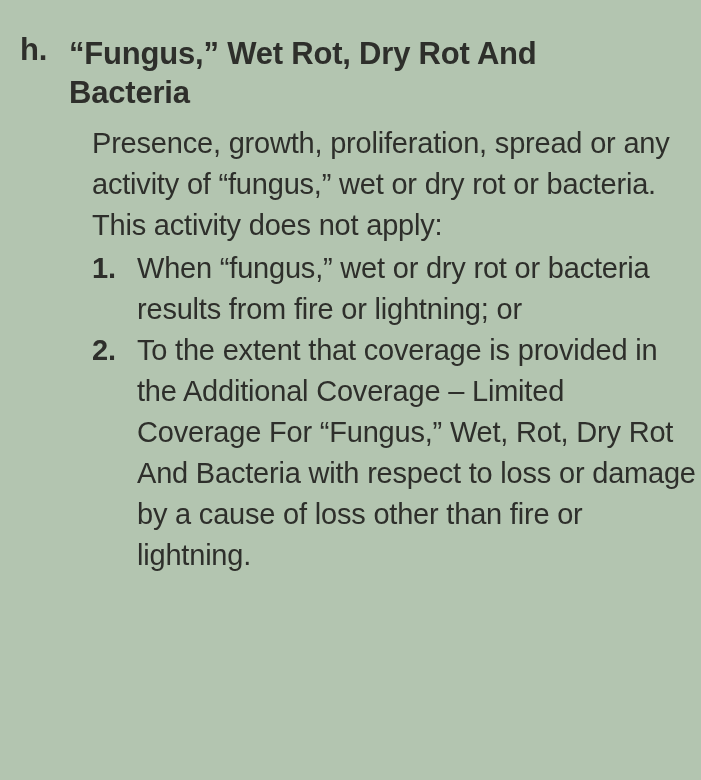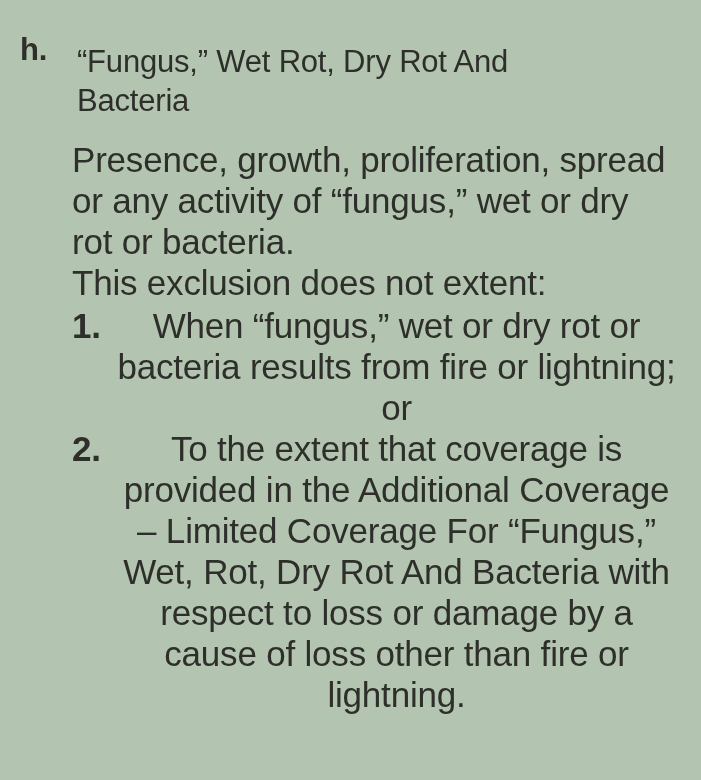--- a/index.html
+++ b/index.html
@@ -19,64 +19,63 @@
     align-items: flex-start;
     font-weight: 700;
     font-size: 31px;
     line-height: 39px;
     letter-spacing: -0.2px;
   }
   .marker {
     flex: 0 0 45px;
   }
   h1.heading {
-    margin: 12px;
+    margin: 4px;
     font-size: inherit;
-    font-weight: 400;
+    font-weight: 700;
     max-width: 520px;
   }
   .content {
-    margin-left: 52px;
+    margin-left: 72px;
     margin-top: 7px;
     width: 604px;
-    font-size: 35px;
+    font-size: 29px;
     line-height: 41px;
     letter-spacing: -0.2px;
   }
   .content p {
     margin: 0;
   }
   .list {
     margin-top: 2px;
   }
   .list-item {
     display: flex;
   }
   .num {
     flex: 0 0 45px;
     font-weight: 700;
   }
   .li-text {
     flex: 1;
-    text-align: center;
   }
 </style>
 </head>
 <body>
 
 <div class="doc">
 
   <div class="heading-row">
     <div class="marker">h.</div>
     <h1 class="heading">“Fungus,” Wet Rot, Dry Rot And Bacteria</h1>
   </div>
 
   <div class="content">
     <p>Presence, growth, proliferation, spread or any activity of “fungus,” wet or dry rot or bacteria.</p>
-    <p>This exclusion does not extent:</p>
+    <p>This activity does not apply:</p>
 
     <div class="list">
       <div class="list-item">
         <div class="num">1.</div>
         <div class="li-text">When “fungus,” wet or dry rot or bacteria results from fire or lightning; or</div>
       </div>
       <div class="list-item">
         <div class="num">2.</div>
         <div class="li-text">To the extent that coverage is provided in the Additional Coverage – Limited Coverage For “Fungus,” Wet, Rot, Dry Rot And Bacteria with respect to loss or damage by a cause of loss other than fire or lightning.</div>
       </div>

